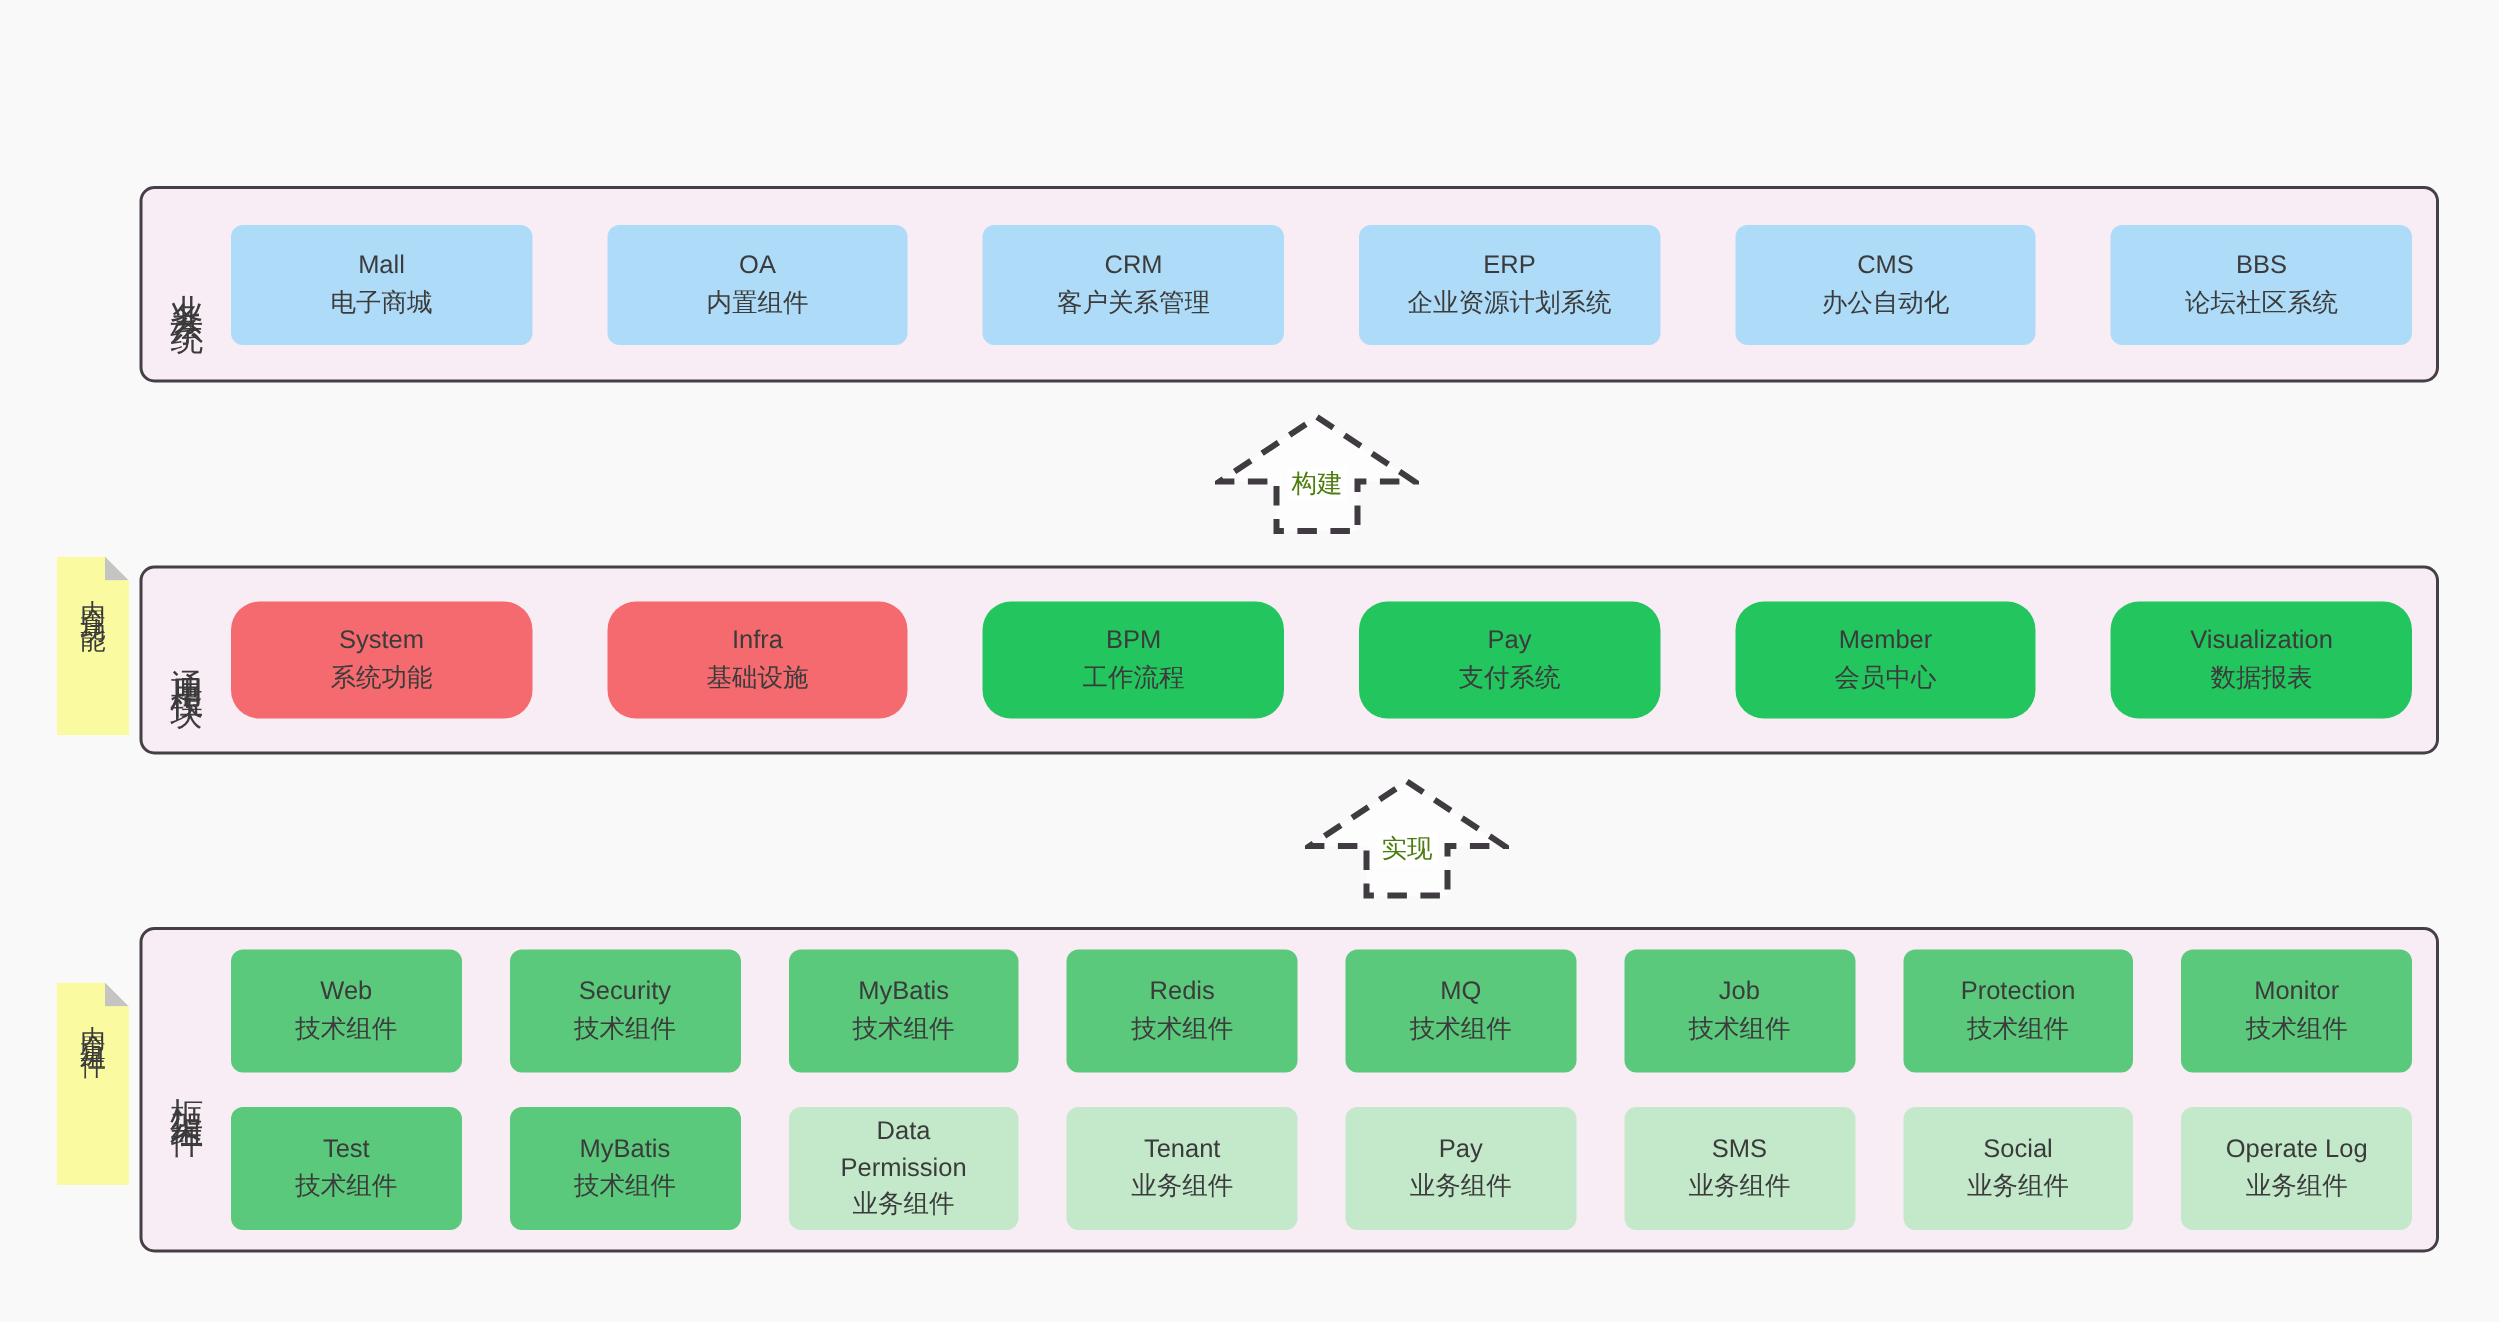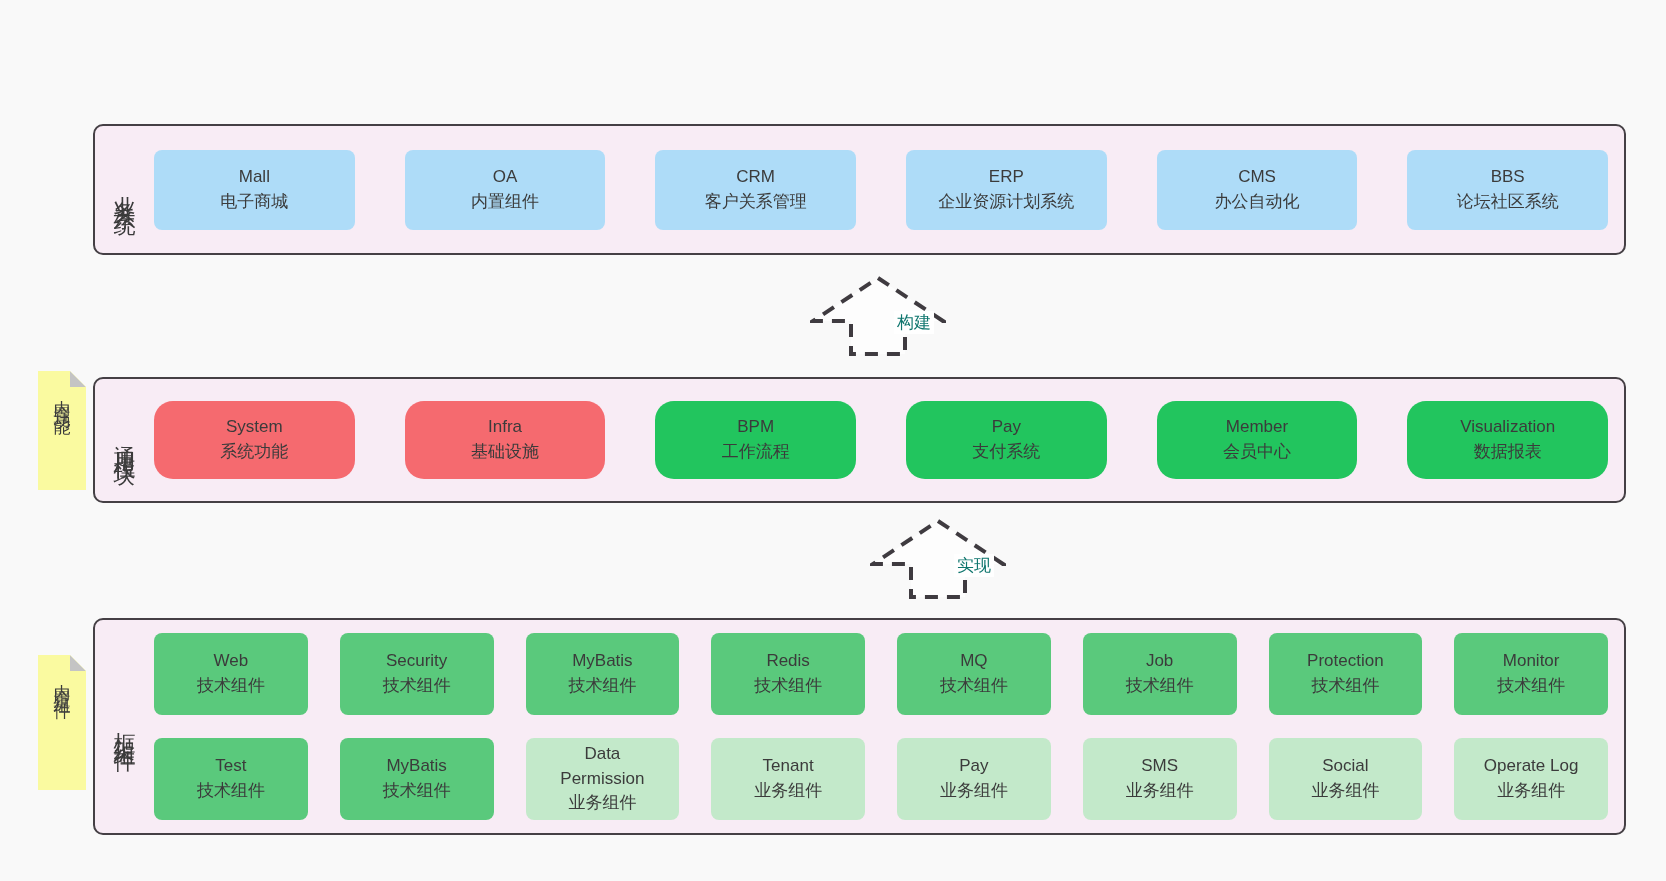--- a/index.html
+++ b/index.html
@@ -46,21 +46,21 @@
   .c-lgreen { background:#c3e9ca; }
   .narrow .bt { max-width:88px; }
 
   
   .arrow { position:absolute; width:136px; height:82px; }
   .arrow-1 { left:810px; top:275px; }
   .arrow-2 { left:870px; top:518px; }
   .arrow svg { display:block; width:136px; height:82px; }
   .arrow-label {
     position:absolute; left:50%; top:36px; transform:translateX(-50%);
-    background:#ffffff; padding:0 3px; font-size:17px; color:#0f766e; white-space:nowrap;margin-left:36px;
+    background:#ffffff; padding:0 3px; font-size:17px; color:#4d7c0f; white-space:nowrap;
   }
 
   
   .sticky {
     position:absolute; left:38px; width:48px; background:#fafaa0;
     clip-path:polygon(0 0, calc(100% - 16px) 0, 100% 16px, 100% 100%, 0 100%);
     display:flex; justify-content:center; padding-top:16px;
     font-size:17px; letter-spacing:6px; color:#3b3b3b;
   }
   .sticky-1 { top:371px; height:119px; }

